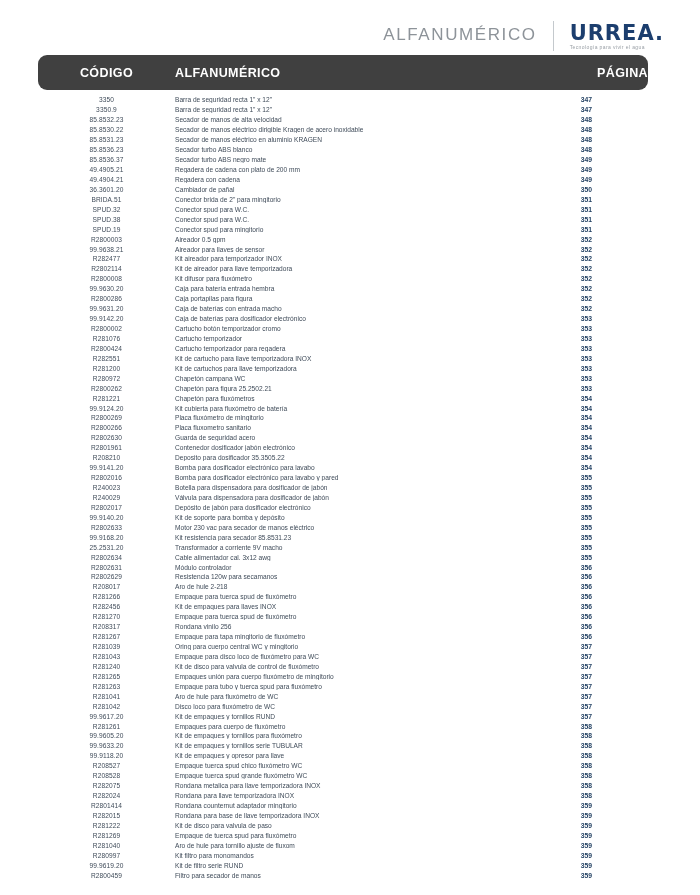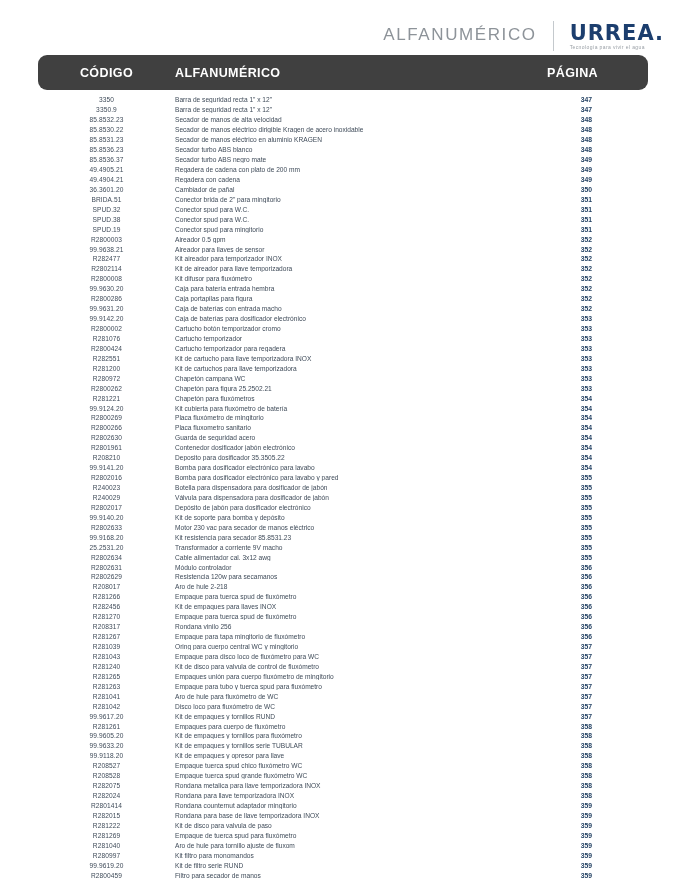--- a/index.html
+++ b/index.html
@@ -29,21 +29,21 @@
 
   
   .table-wrap { position: absolute; top: 55px; left: 38px; width: 610px; }
   .thead {
     background: #404040; color: #ffffff; height: 35px;
     display: grid; grid-template-columns: 137px 1fr 166px; align-items: center;
     font-weight: bold; font-size: 12.5px; letter-spacing: 0.4px; border-radius: 9px;
   }
   .thead .col-code { text-align: center; }
   .thead .col-desc { text-align: left; }
-  .thead .col-page { text-align: right; padding-right: 50px; }
+  .thead .col-page { text-align: right; }
 
   .tbody { padding-top: 5px; }
   .trow {
     display: grid; grid-template-columns: 137px 1fr 166px; align-items: center;
     height: 9.95px; font-size: 6.6px; color: #3f4b59;
   }
   .trow .cell-code { text-align: center; letter-spacing: 0.1px; }
   .trow .cell-desc { text-align: left; white-space: nowrap; overflow: hidden; }
   .trow .cell-page {
     text-align: right; padding-right: 56px;

